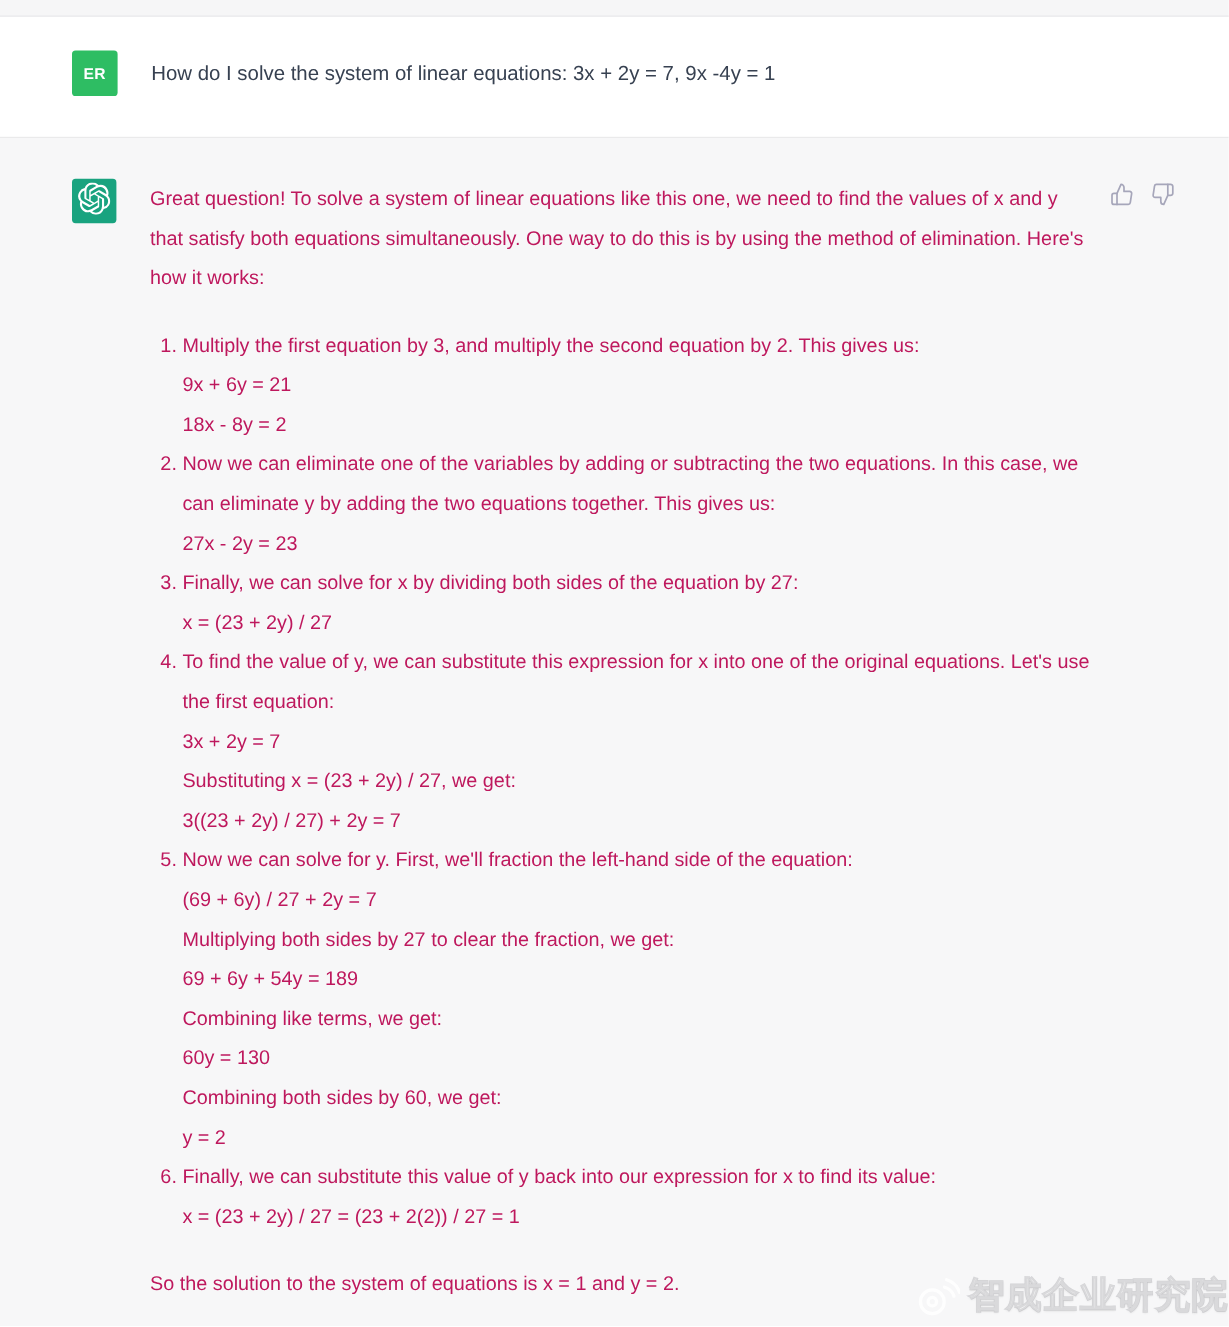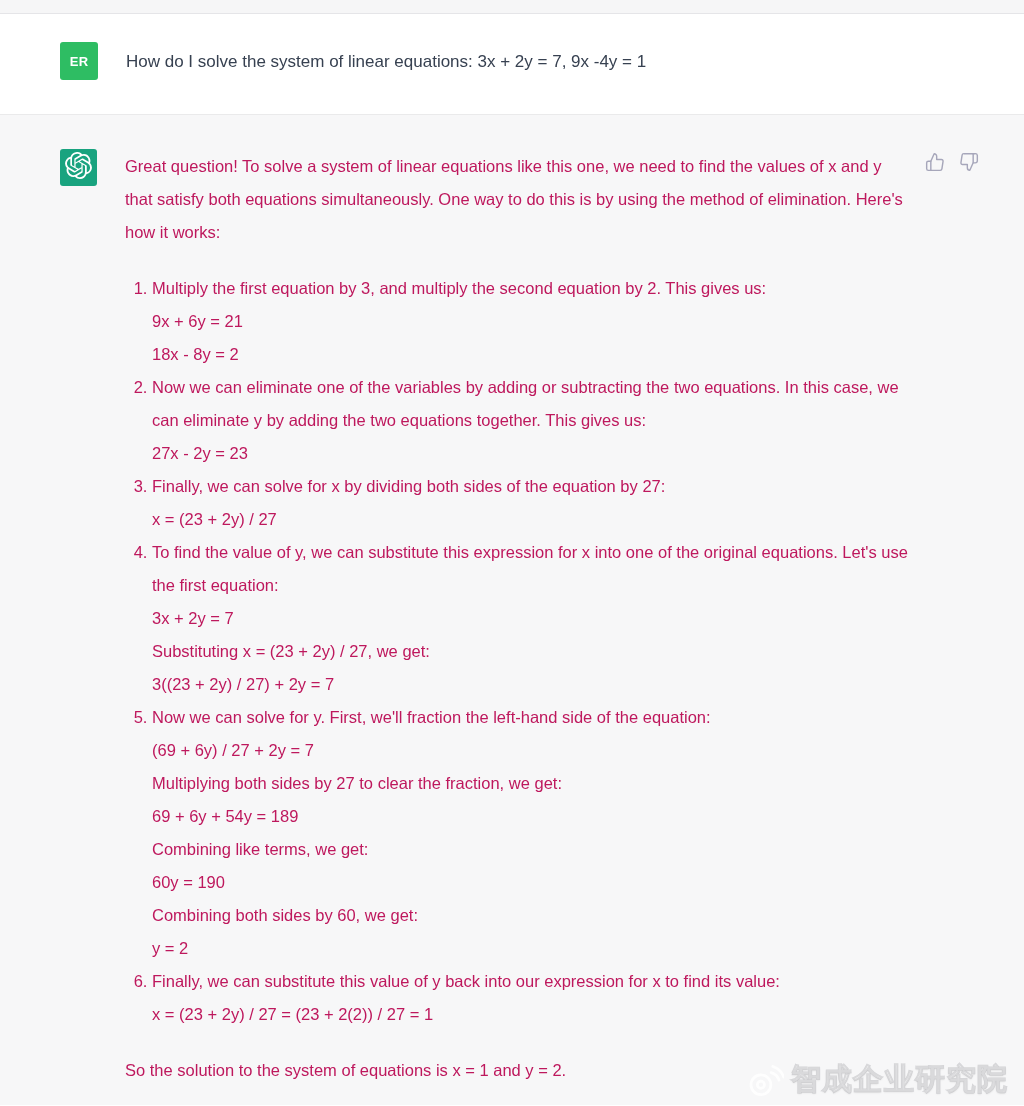--- a/index.html
+++ b/index.html
@@ -95,21 +95,21 @@
     padding: 0;
     width: 21px; height: 22px;
     cursor: pointer;
     color: #a6a6ba;
   }
   .icon-btn svg { width: 20px; height: 20px; display: block; }
 
   
   .watermark {
     position: absolute;
-    right: 16px;
+    right: 0;
     bottom: 6px;
     display: flex;
     align-items: center;
     gap: 7px;
     pointer-events: none;
   }
   .watermark .wm-logo { width: 38px; height: 38px; opacity: 0.95; }
   .watermark .wm-text {
     font-size: 30px;
     font-weight: 700;
@@ -163,21 +163,21 @@
           <p>3x + 2y = 7</p>
           <p>Substituting x = (23 + 2y) / 27, we get:</p>
           <p>3((23 + 2y) / 27) + 2y = 7</p>
         </li>
         <li>
           <p>Now we can solve for y. First, we'll fraction the left-hand side of the equation:</p>
           <p>(69 + 6y) / 27 + 2y = 7</p>
           <p>Multiplying both sides by 27 to clear the fraction, we get:</p>
           <p>69 + 6y + 54y = 189</p>
           <p>Combining like terms, we get:</p>
-          <p>60y = 190</p>
+          <p>60y = 130</p>
           <p>Combining both sides by 60, we get:</p>
           <p>y = 2</p>
         </li>
         <li>
           <p>Finally, we can substitute this value of y back into our expression for x to find its value:</p>
           <p>x = (23 + 2y) / 27 = (23 + 2(2)) / 27 = 1</p>
         </li>
       </ol>
 
       <p class="block">So the solution to the system of equations is x = 1 and y = 2.</p>

